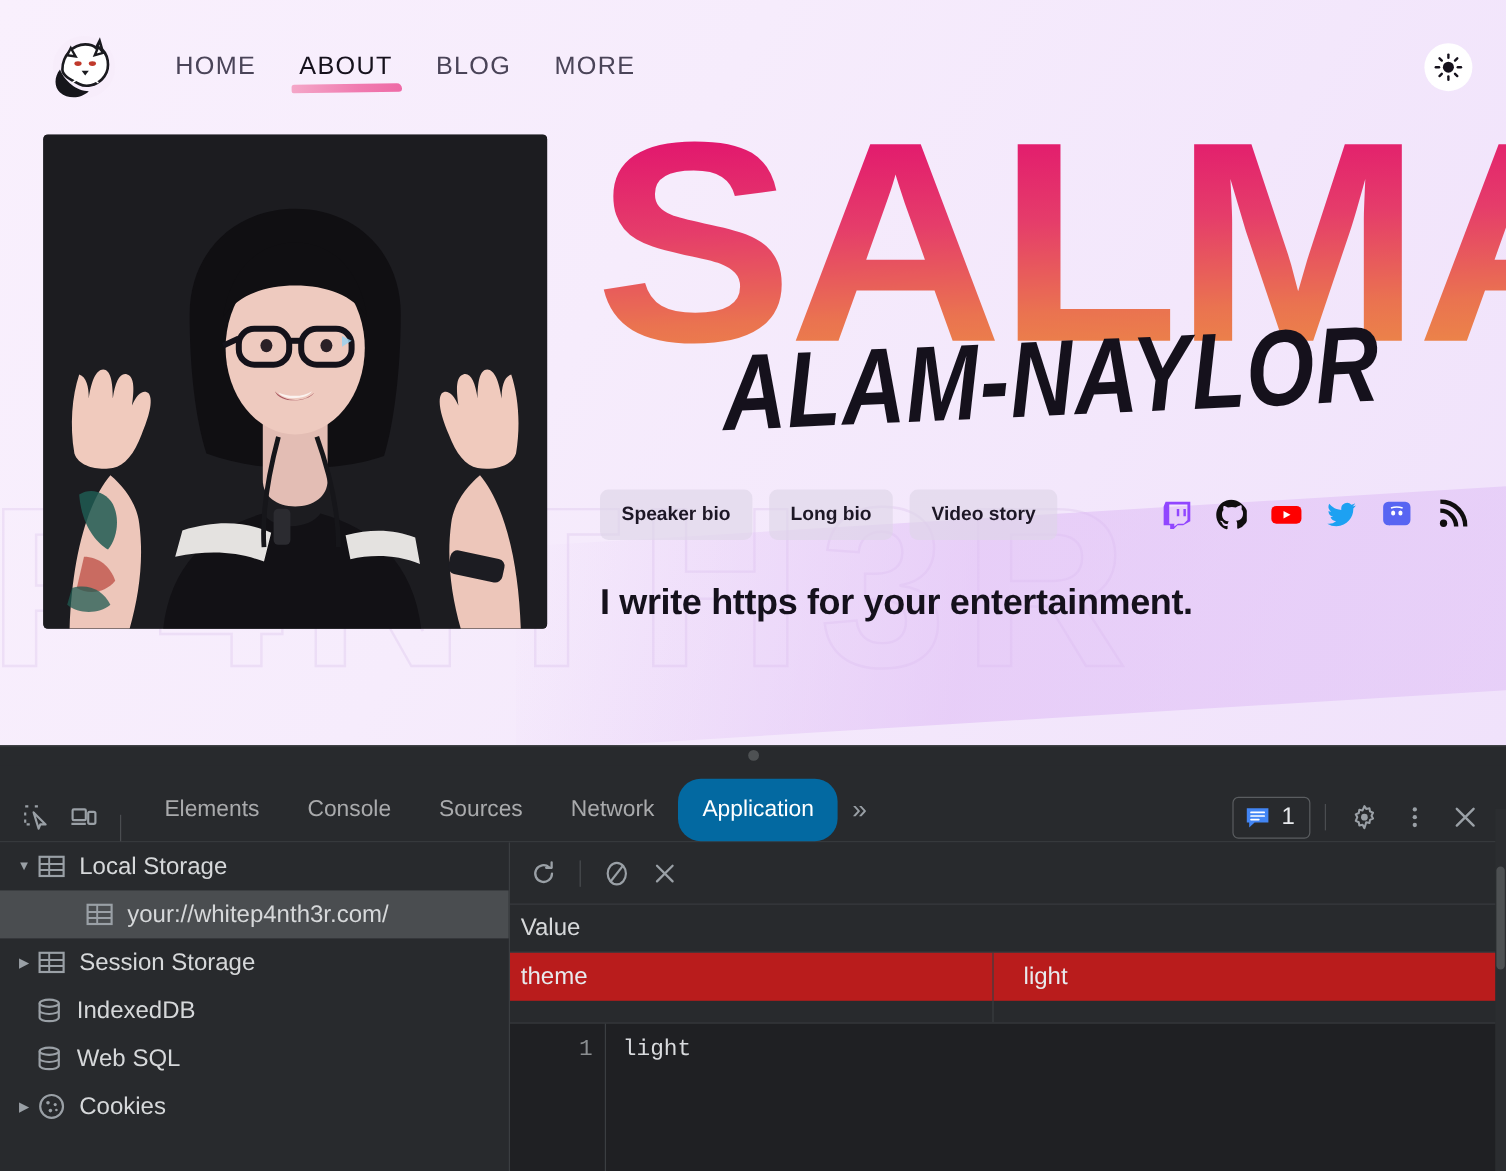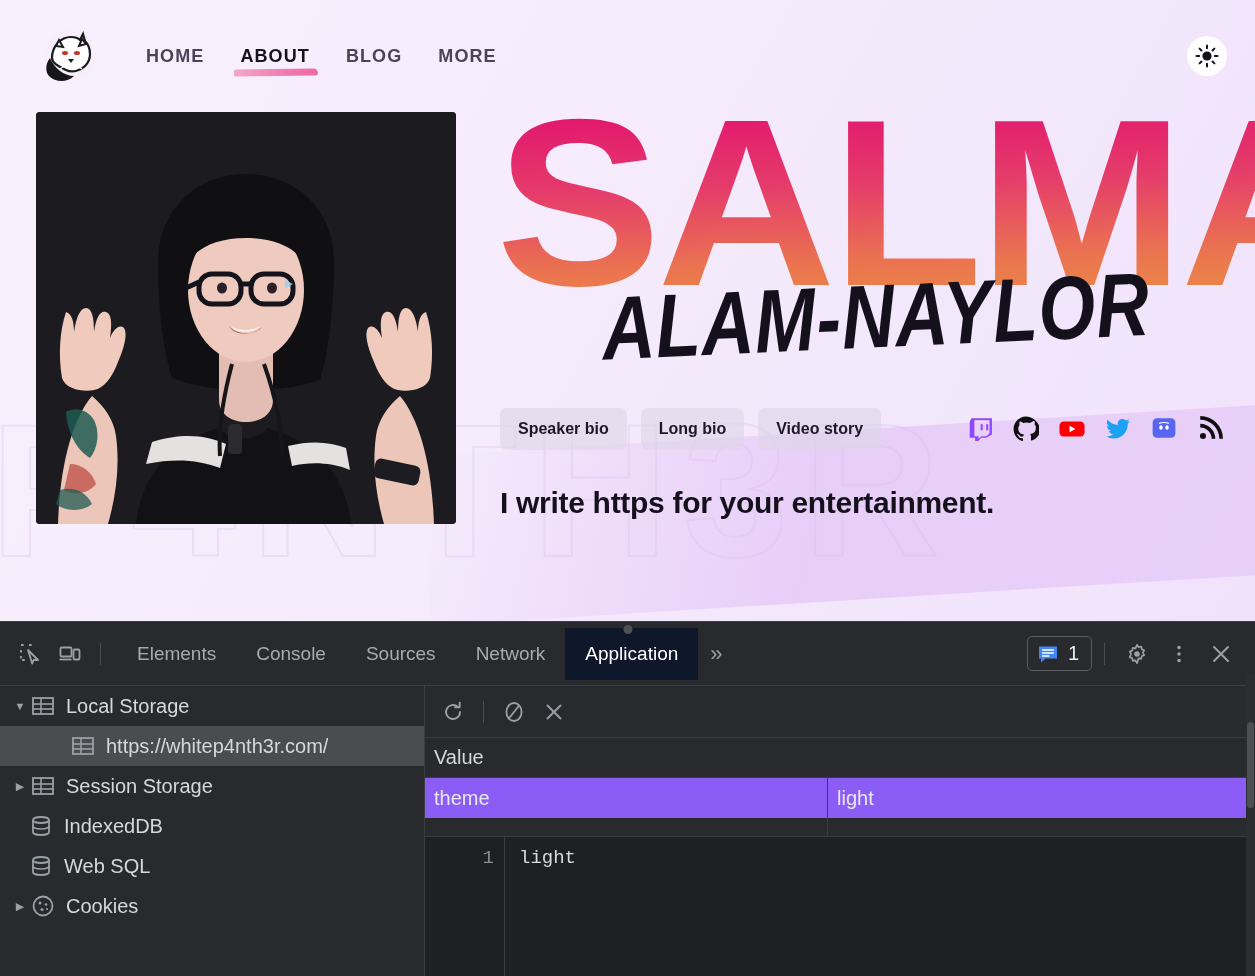--- a/index.html
+++ b/index.html
@@ -42,21 +42,21 @@
   
   .nav {
     position: relative; z-index: 5;
     display: flex; align-items: center;
     height: 112px; padding: 0 28px 0 42px;
   }
   .logo { width: 56px; height: 56px; flex: 0 0 auto; }
   .nav-links { display: flex; align-items: center; gap: 36px; margin-left: 48px; }
   .nav-link {
     position: relative;
-    font-size: 18px; font-weight: 700; letter-spacing: 1.1px;
+    font-size: 21px; font-weight: 400; letter-spacing: 1.1px;
     color: #4a4458; text-decoration: none; cursor: pointer;
     padding: 2px 0;
   }
   .nav-link.active { color: #15111c; }
   .nav-link.active::after {
     content: "";
     position: absolute; left: -6px; right: -8px; bottom: -7px;
     height: 7px;
     background: linear-gradient(95deg, #f4a7c8 0%, #f07bb0 60%, #ee6aa6 100%);
     border-radius: 4px 8px 5px 3px;
@@ -133,38 +133,39 @@
     font-family: "Liberation Sans", sans-serif;
   }
   .dt-drag {
     position: absolute; top: 3px; left: 50%; transform: translateX(-50%);
     width: 9px; height: 9px; border-radius: 50%;
     background: #4e5153; cursor: ns-resize; z-index: 10;
   }
   .dt-toolbar {
     height: 64px; flex: 0 0 auto;
     background: #282a2d;
-    display: flex; align-items: center;
+    display: flex; align-items: flex-end;
     padding: 0 14px 0 10px;
     border-bottom: 1px solid #3b3e41;
+    margin-top: 16px;
   }
   .dt-icon-btn {
     width: 40px; height: 40px;
     display: flex; align-items: center; justify-content: center;
     background: none; border: none; cursor: pointer;
   }
   .dt-sep { width: 1px; height: 22px; background: #4a4d50; margin: 0 10px; flex: 0 0 auto; }
   .dt-tabs { display: flex; align-items: stretch; height: 52px; margin-left: 6px; }
   .dt-tab {
     display: flex; align-items: center; padding: 0 20px;
     font-size: 19px; color: #a9aaac; cursor: pointer;
     background: none; border: none;
     font-family: "Liberation Sans", sans-serif;
   }
-  .dt-tab.active { background: #0f172a; color: #ffffff; }
+  .dt-tab.active { background: #0369a1; color: #ffffff; border-radius: 19px; }
   .dt-more { color: #9aa0a6; font-size: 22px; padding: 0 12px; display: flex; align-items: center; cursor: pointer; }
   .dt-right { margin-left: auto; display: flex; align-items: center; gap: 2px; }
   .msg-badge {
     display: flex; align-items: center; gap: 9px;
     border: 1px solid #5a5d60; border-radius: 5px;
     padding: 5px 12px 5px 9px; cursor: pointer; background: none;
   }
   .msg-count { color: #e8eaed; font-size: 20px; }
 
   
@@ -213,21 +214,21 @@
   }
   .filter-input::placeholder { color: #9aa0a6; }
 
   .kv-table { flex: 0 0 auto; background: #282a2d; }
   .kv-head, .kv-row {
     display: flex; align-items: center;
     height: 40px; font-size: 20px;
   }
   .kv-head { color: #d6d8da; border-bottom: 1px solid #3b3e41; }
   .kv-row { color: #e8eaed; }
-  .kv-row.selected { background: #8b5cf6; }
+  .kv-row.selected { background: #b91c1c; gap: 16px; }
   .kv-empty { height: 18px; display: flex; }
   .kv-c1 { width: 403px; flex: 0 0 auto; padding-left: 9px; border-right: 1px solid #3b3e41; height: 100%; display: flex; align-items: center; overflow: hidden; }
   .kv-c2 { flex: 1 1 auto; padding-left: 9px; height: 100%; display: flex; align-items: center; overflow: hidden; }
 
   .preview {
     flex: 1 1 auto; display: flex;
     background: #1f2023;
     border-top: 1px solid #3b3e41;
     min-height: 0;
   }
@@ -488,21 +489,21 @@
 
       <div class="tree-row depth2 selected">
         <span class="tree-ico">
           <svg viewBox="0 0 26 26">
               <rect x="3" y="5" width="20" height="16" fill="none" stroke="#9aa0a6" stroke-width="1.8"></rect>
               <line x1="3" y1="11" x2="23" y2="11" stroke="#9aa0a6" stroke-width="1.6"></line>
               <line x1="3" y1="16" x2="23" y2="16" stroke="#9aa0a6" stroke-width="1.6"></line>
               <line x1="11" y1="5" x2="11" y2="21" stroke="#9aa0a6" stroke-width="1.6"></line>
             </svg>
         </span>
-        <span class="tree-label">https://whitep4nth3r.com/</span>
+        <span class="tree-label">your://whitep4nth3r.com/</span>
       </div>
 
       <div class="tree-row">
         <span class="tw">▶</span>
         <span class="tree-ico">
           <svg viewBox="0 0 26 26">
               <rect x="3" y="5" width="20" height="16" fill="none" stroke="#9aa0a6" stroke-width="1.8"></rect>
               <line x1="3" y1="11" x2="23" y2="11" stroke="#9aa0a6" stroke-width="1.6"></line>
               <line x1="3" y1="16" x2="23" y2="16" stroke="#9aa0a6" stroke-width="1.6"></line>
               <line x1="11" y1="5" x2="11" y2="21" stroke="#9aa0a6" stroke-width="1.6"></line>

